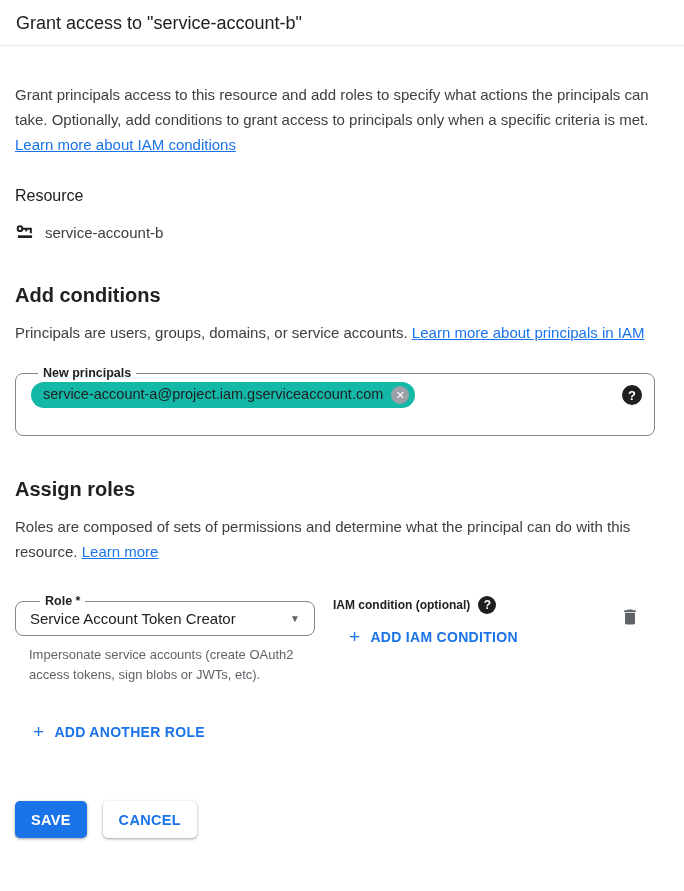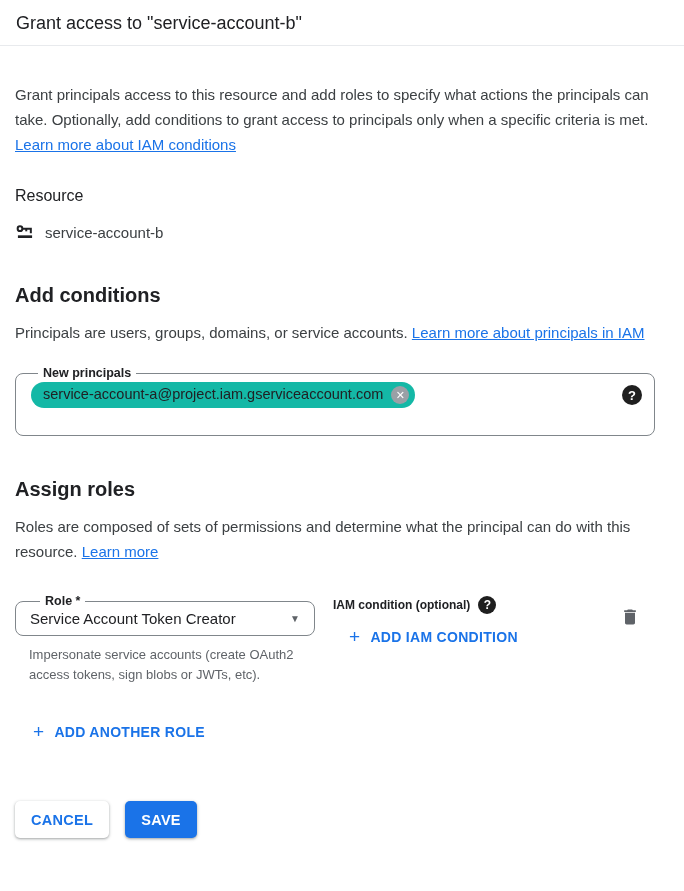--- a/index.html
+++ b/index.html
@@ -168,17 +168,17 @@
       </svg>
     </span>
   </div>
 
   <div class="text-btn add-role-btn">
     <span class="plus">+</span>
     <span>ADD ANOTHER ROLE</span>
   </div>
 
   <div class="actions">
+    <button class="btn btn-primary">SAVE</button>
     <button class="btn btn-secondary">CANCEL</button>
-    <button class="btn btn-primary">SAVE</button>
   </div>
 
 </main>
 
 </body></html>

